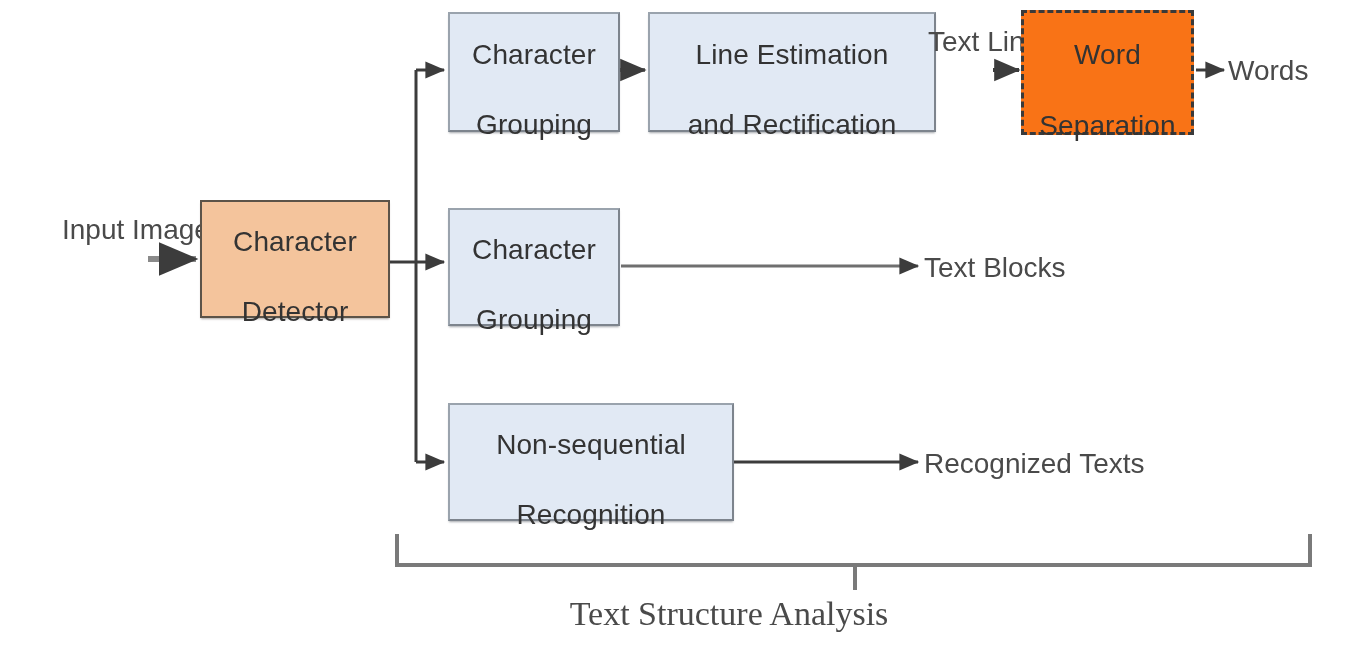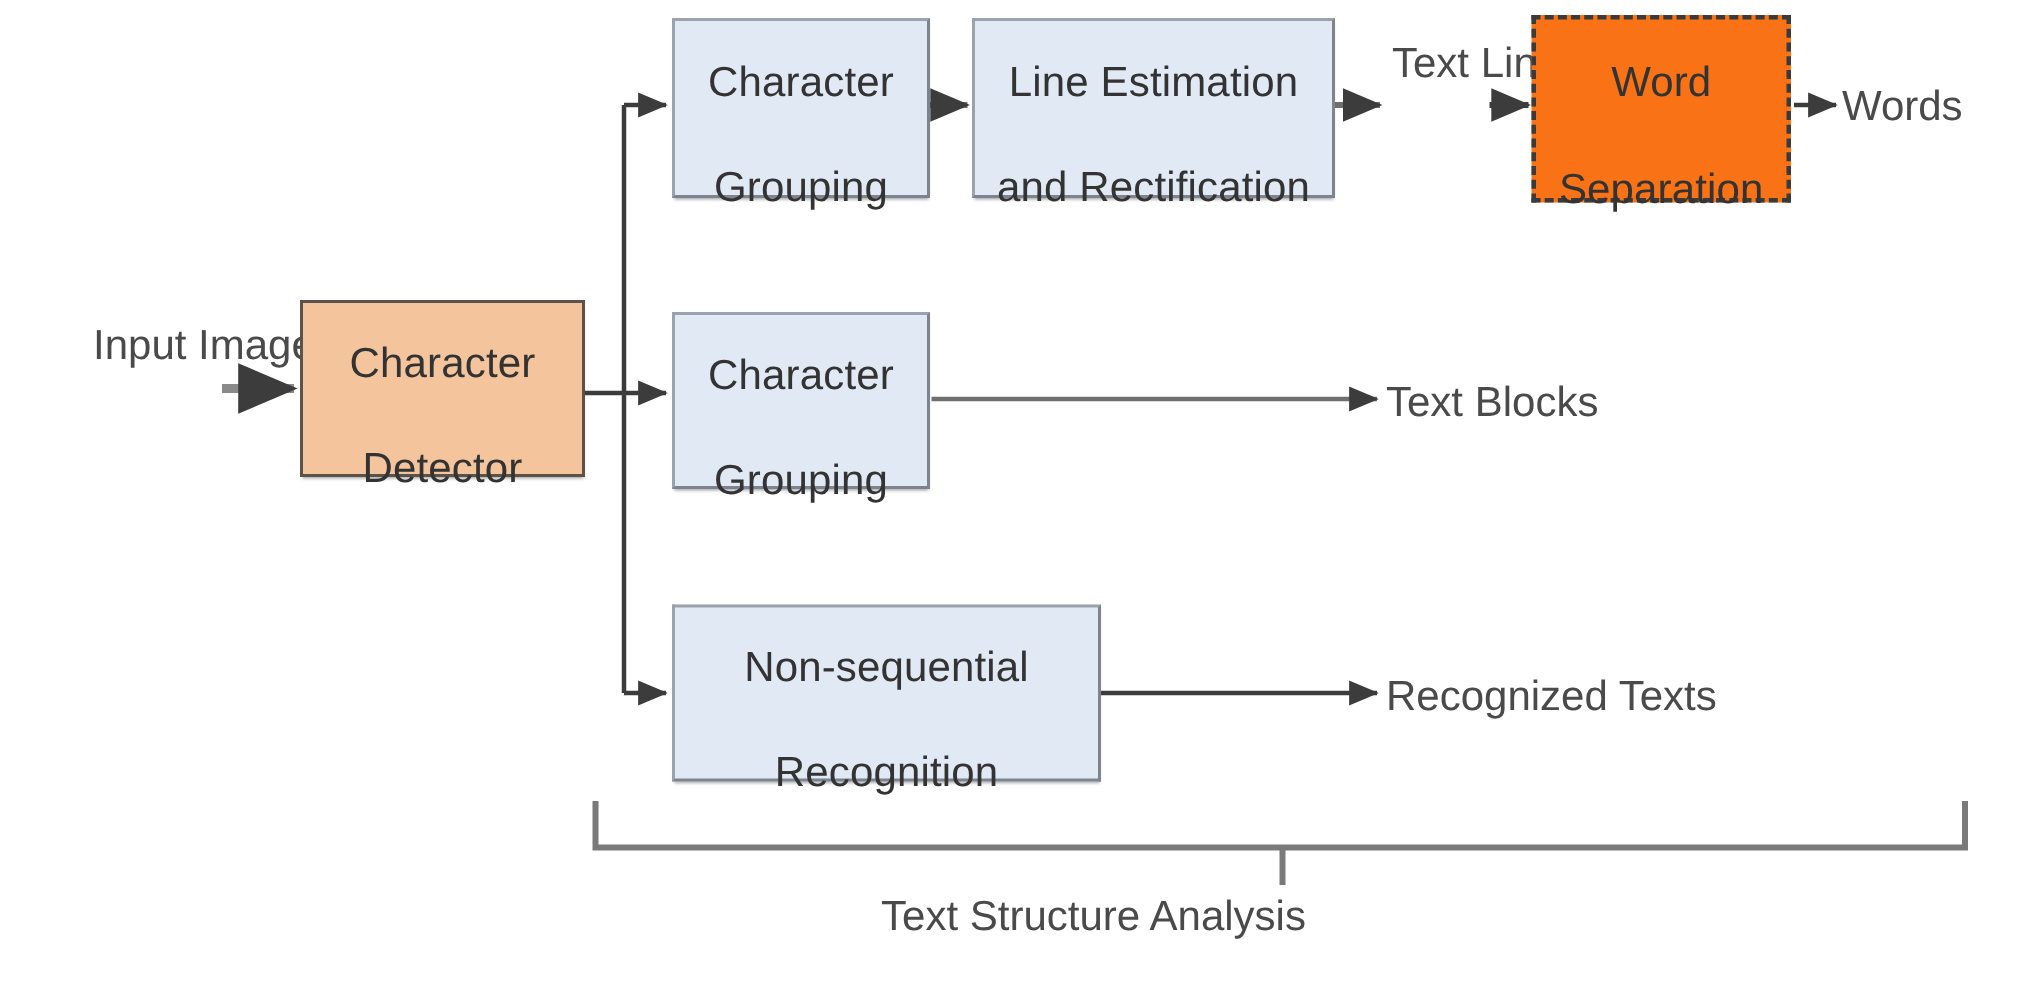--- a/index.html
+++ b/index.html
@@ -68,24 +68,25 @@
   .label {
     position: absolute;
     font-size: 28px;
     color: #4a4a4a;
     line-height: 1.32;
     white-space: nowrap;
   }
   .label.two-line { text-align: left; }
   .caption {
     position: absolute;
-    font-size: 28px;
+    font-size: 34px;
     color: #4a4a4a;
     white-space: nowrap;
     text-align: center;
+    font-family: Liberation Serif, serif;
   }
 </style>
 </head>
 <body>
 
 <div id="canvas">
 
   <svg id="wires" viewBox="0 0 1354 658" xmlns="http://www.w3.org/2000/svg">
     <defs>
       <marker id="arrowhead" markerWidth="7" markerHeight="7" refX="6.2" refY="3.2" orient="auto" markerUnits="strokeWidth">
@@ -129,21 +130,21 @@
   <div class="box accent" style="left:200px; top:200px; width:190px; height:118px;">
     <span class="ln">Character</span>
     <span class="ln">Detector</span>
   </div>
 
   <div class="box solid" style="left:448px; top:12px; width:172px; height:120px;">
     <span class="ln">Character</span>
     <span class="ln">Grouping</span>
   </div>
 
-  <div class="box solid" style="left:648px; top:12px; width:242px; height:120px;">
+  <div class="box solid" style="left:648px; top:12px; width:288px; height:120px;">
     <span class="ln">Line Estimation</span>
     <span class="ln">and Rectification</span>
   </div>
 
   <div class="label two-line" style="left:928px; top:24px;">
     <span class="ln">Text</span>
     <span class="ln">Lines</span>
   </div>
 
   <div class="box dashed" style="left:1021px; top:10px; width:173px; height:125px;">

